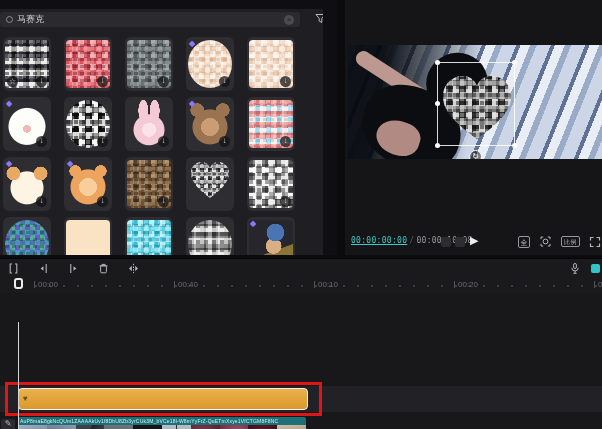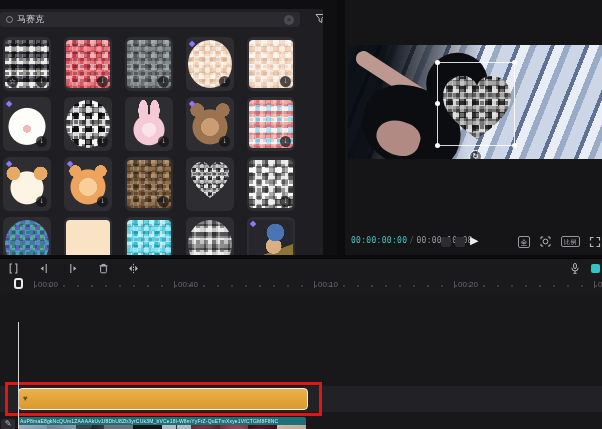--- a/index.html
+++ b/index.html
@@ -60,21 +60,21 @@
     background-image:conic-gradient(rgba(255,255,255,.3) 25%,transparent 0 50%,rgba(0,0,0,.45) 0 75%,transparent 0),conic-gradient(#2e2e2e 25%,#a8a8a8 0 50%,#787878 0 75%,#d4d4d4 0);
     background-size:8px 8px,13px 13px;
     clip-path:path("M37 66 C18 52 3 39 3 24 C3 11 12 3 23 3 C31 3 37 9 37 15 C37 9 43 3 51 3 C62 3 71 11 71 24 C71 39 56 52 37 66 Z"); }
   .sel-box { position:absolute; left:89px; top:17px; width:78px; height:84px; border:1px solid rgba(255,255,255,.85); }
   .handle { position:absolute; width:5px; height:5px; border-radius:50%; background:#fff; }
   .h-tl{left:-3px;top:-3px}.h-tr{right:-3px;top:-3px}.h-bl{left:-3px;bottom:-3px}.h-br{right:-3px;bottom:-3px}.h-ml{left:-3px;top:50%;margin-top:-3px}
   .rotate-handle { position:absolute; left:121px; top:105px; width:13px; height:13px; border:1px solid #fff; border-radius:50%; background:rgba(10,10,12,.5); color:#fff; font-size:8px; line-height:11px; text-align:center; }
 
   .preview-controls { position:absolute; left:0; right:0; bottom:4px; height:18px; }
   .pc-time { position:absolute; left:6px; top:3px; font-family:"DejaVu Sans Mono",monospace; font-size:8px; letter-spacing:.3px; white-space:nowrap; }
-  .t-cur { color:#3fc8c4; } .t-sep { color:#5a5a60; padding:0 2px; } .t-dur { color:#97979d; }
+  .t-cur { color:#3fc8c4;text-decoration:underline; } .t-sep { color:#5a5a60; padding:0 2px; } .t-dur { color:#97979d; }
   .pc-dim { position:absolute; top:4px; width:10px; height:10px; background:#2c2c31; border-radius:2px; }
   .pc-play { position:absolute; left:125px; top:1px; color:#ececec; font-size:11px; }
   .pc-right { position:absolute; right:1px; top:2px; display:flex; align-items:center; gap:9px; }
   .box-btn { border:1px solid #97979d; border-radius:2px; color:#b5b5bb; text-align:center; }
   .b-quality { width:12px; height:12px; font-size:7px; line-height:11px; }
   .b-ratio { height:11px; font-size:6px; line-height:10px; padding:0 2px; letter-spacing:.5px; }
   .svg-ic { display:block; }
 
   
   .timeline { position:absolute; left:0; top:258px; width:602px; height:171px; background:#1a1a1d; border-top:1px solid #060607; }

